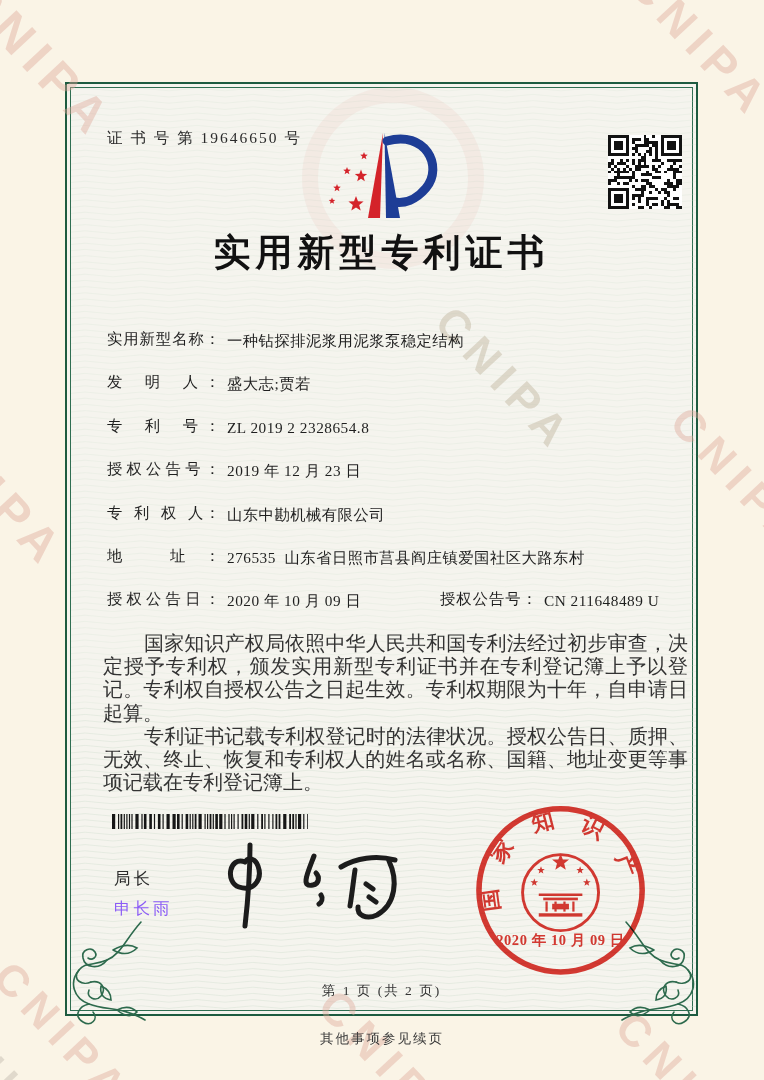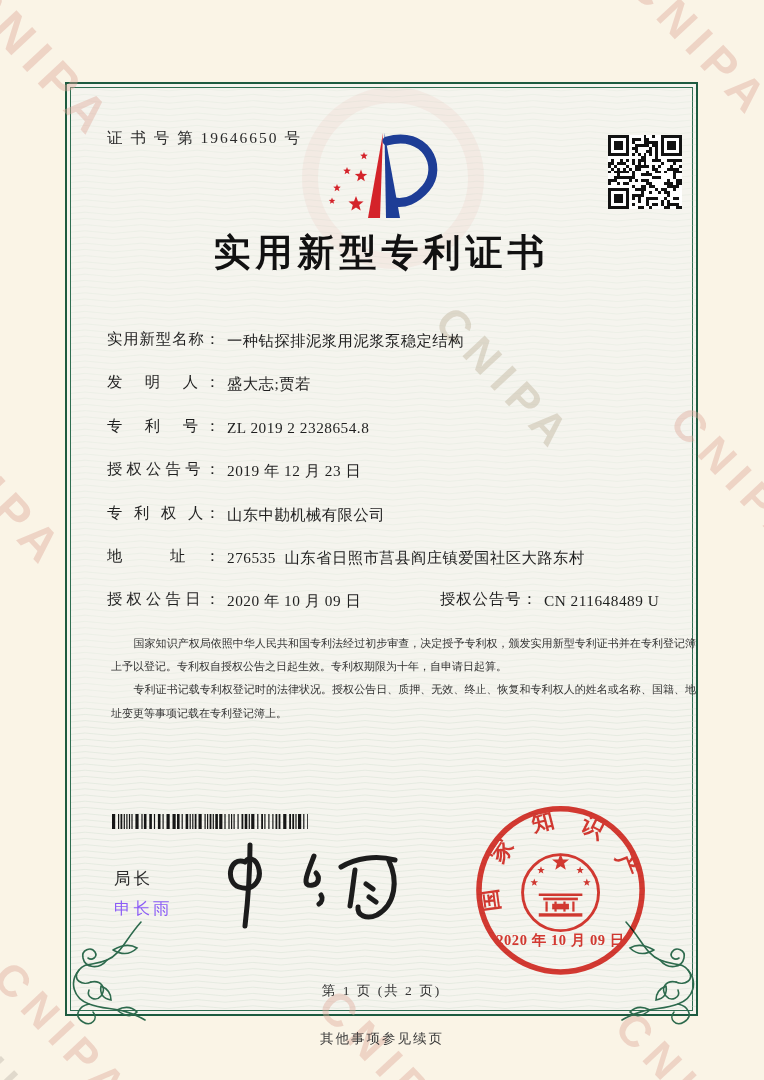--- a/index.html
+++ b/index.html
@@ -24,21 +24,21 @@
   .logo{position:absolute;left:259px;top:46px;}
   .qr{position:absolute;left:541px;top:51px;}
   .title{position:absolute;left:0;top:144px;width:100%;text-align:center;font-size:37px;
          font-weight:bold;letter-spacing:5px;color:#111;}
   .fields{position:absolute;left:40px;top:246px;width:585px;}
   .frow{font-size:15.3px;line-height:21px;margin-bottom:22.4px;position:relative;color:#1f1f1f;}
   .flabel{display:inline-block;width:113px;text-align:justify;text-align-last:justify;vertical-align:top;font-family:Liberation Mono, monospace;}
   .fval{margin-left:7px;letter-spacing:.5px;white-space:pre-wrap;}
   .pair2{position:absolute;left:285px;top:0;}
   .pair2 .flabel{width:97px;margin-left:48px;}
-  .paras{position:absolute;left:44px;top:548px;width:585px;font-size:11px;line-height:23.2px;
+  .paras{position:absolute;left:36px;top:548px;width:585px;font-size:20px;line-height:23.2px;
          color:#333;text-align:justify;}
   .paras p{margin:0;text-indent:2.05em;}
   .barcode{position:absolute;left:45px;top:730px;}
   .director-title{position:absolute;left:47px;top:784px;font-size:16.5px;letter-spacing:3px;color:#2b2b2b;}
   .director-name{position:absolute;left:47px;top:814px;font-size:16.5px;letter-spacing:3px;color:#8b5cf6;}
   .signature{position:absolute;left:148px;top:756px;}
   .seal{position:absolute;left:398px;top:708px;z-index:4;mix-blend-mode:multiply;opacity:.9;}
   .page-info{position:absolute;left:0;top:898px;width:100%;text-align:center;font-size:13.5px;
              letter-spacing:2px;color:#333;}
   .continuation{position:absolute;left:0;top:1030px;width:100%;text-align:center;font-size:13.5px;

